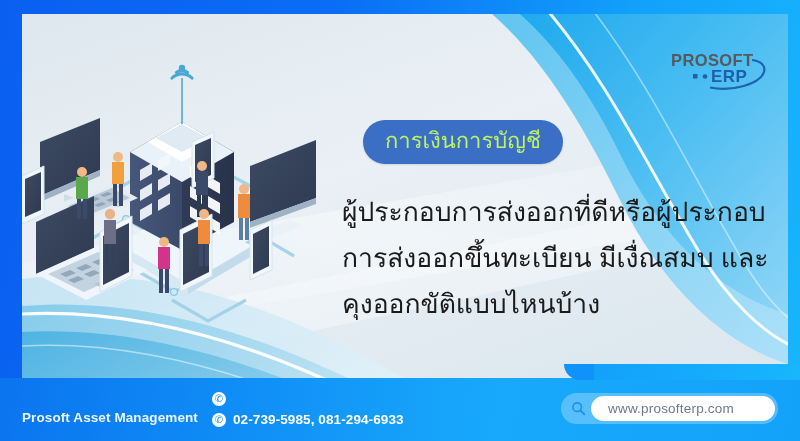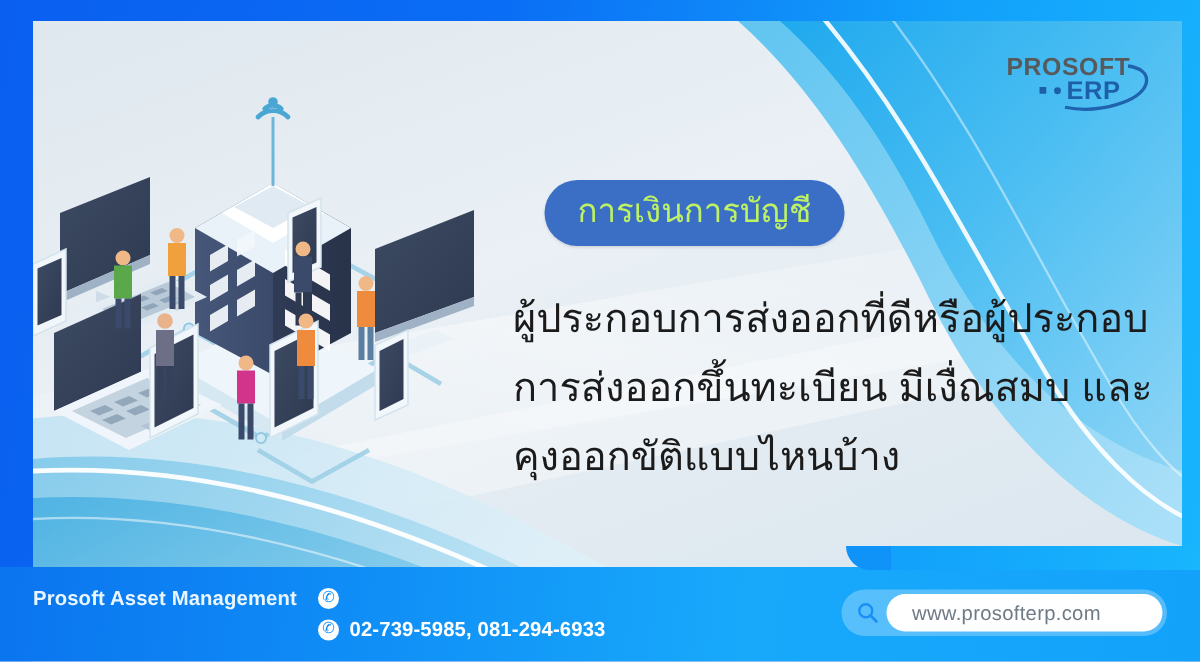--- a/index.html
+++ b/index.html
@@ -80,21 +80,21 @@
     color:#ffffff;
   }
   .contact .col-names{width:190px;}
   .contact .row{
     display:flex;align-items:center;
     font-size:13.5px;font-weight:bold;
     line-height:21px;height:21px;
     letter-spacing:.1px;
     white-space:nowrap;
   }
-  .contact .col-names .row{color:#eaf6ff;}
+  .contact .col-names .row{color:#eaf6ff;margin-top:19px;}
   .phone-row{display:flex;align-items:center;gap:7px;}
   .phone-ico{
     width:14px;height:14px;border-radius:50%;
     background:#ffffff;color:#0f8cf6;
     display:inline-flex;align-items:center;justify-content:center;
     font-size:10px;line-height:1;flex:none;
   }
 
   
   .searchbar{
@@ -116,21 +116,21 @@
     border-radius:14px;
     display:flex;align-items:center;
     padding:0 17px;
     color:#6e7a85;
     font-size:13.5px;
     letter-spacing:.2px;
     white-space:nowrap;
   }
 
   
-  .logo{position:absolute;right:18px;top:16px;width:104px;height:46px;margin-left:12px;}
+  .logo{position:absolute;right:18px;top:32px;width:104px;height:46px;margin-left:12px;}
   .logo svg{display:block;width:100%;height:100%;}
 </style>
 </head>
 <body>
 
 <div id="banner">
 
   <div class="frame"></div>
 
   <div class="stage">

